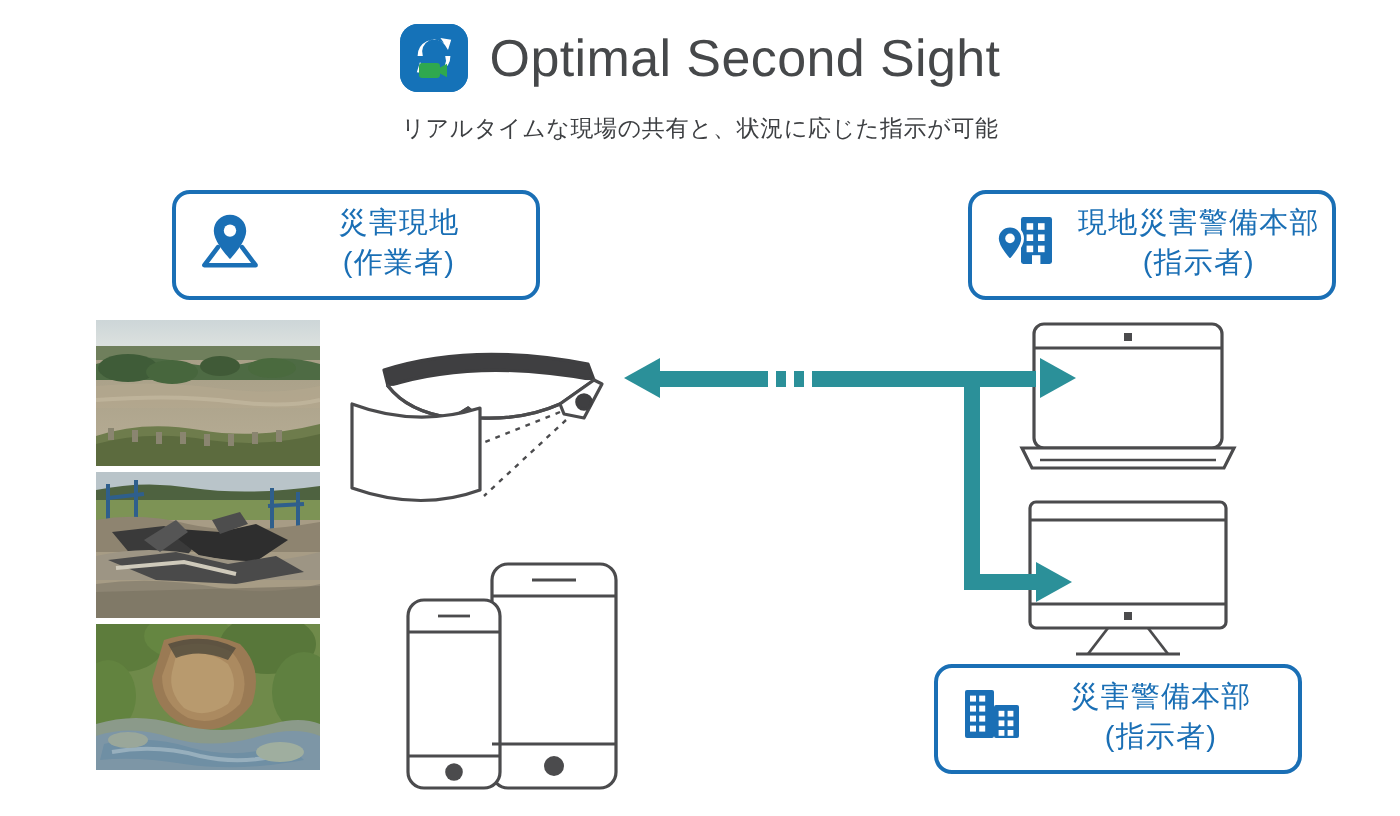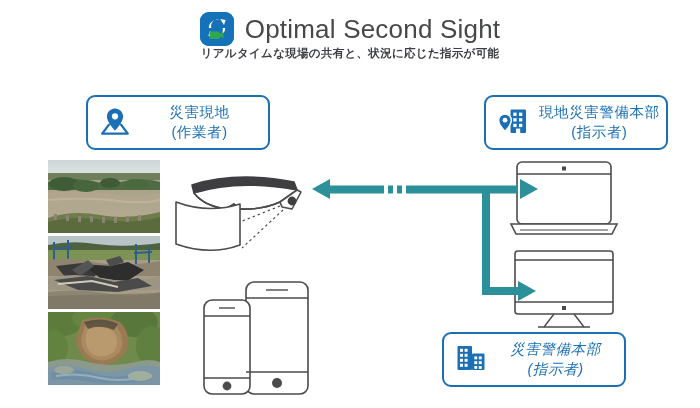--- a/index.html
+++ b/index.html
@@ -21,41 +21,41 @@
   .brand-logo{
     width:34px;height:34px;border-radius:9px;
     background:#1572b8;position:relative;flex:none;
     display:block;
   }
   .brand-title{
     font-size:26px;letter-spacing:.2px;color:#46484a;
     font-weight:400;line-height:1;white-space:nowrap;
   }
   .subtitle{
-    font-size:11.5px;color:#3d3f42;
-    letter-spacing:.3px;white-space:nowrap;font-weight:bold;
+    margin-top:11px;font-size:11.5px;color:#3d3f42;
+    letter-spacing:.3px;white-space:nowrap;
   }
 
   
   .label-box{
     position:absolute;box-sizing:border-box;
     border:2px solid #1a6fb5;border-radius:9px;background:#ffffff;
     display:flex;align-items:center;gap:9px;
     padding:0 10px;
   }
   .label-box .lb-icon{flex:none;display:block;}
   .label-box .lb-text{
     display:flex;flex-direction:column;align-items:center;
     justify-content:center;flex:1;
     color:#1a6fb5;font-size:14.5px;line-height:1.33;
     letter-spacing:.6px;white-space:nowrap;
   }
   #box-site{left:86px;top:95px;width:184px;height:55px;}
   #box-local-hq{left:484px;top:95px;width:184px;height:55px;}
-  #box-hq{left:442px;top:332px;width:184px;height:55px;font-style:italic;}
+  #box-hq{left:467px;top:332px;width:184px;height:55px;}
 
   
   .photo{
     position:absolute;left:48px;width:112px;height:73px;
     overflow:hidden;background:#cfcfc8;
   }
   #photo-flood{top:160px;}
   #photo-road{top:236px;}
   #photo-landslide{top:312px;}
   .photo svg{display:block;width:112px;height:73px;}

